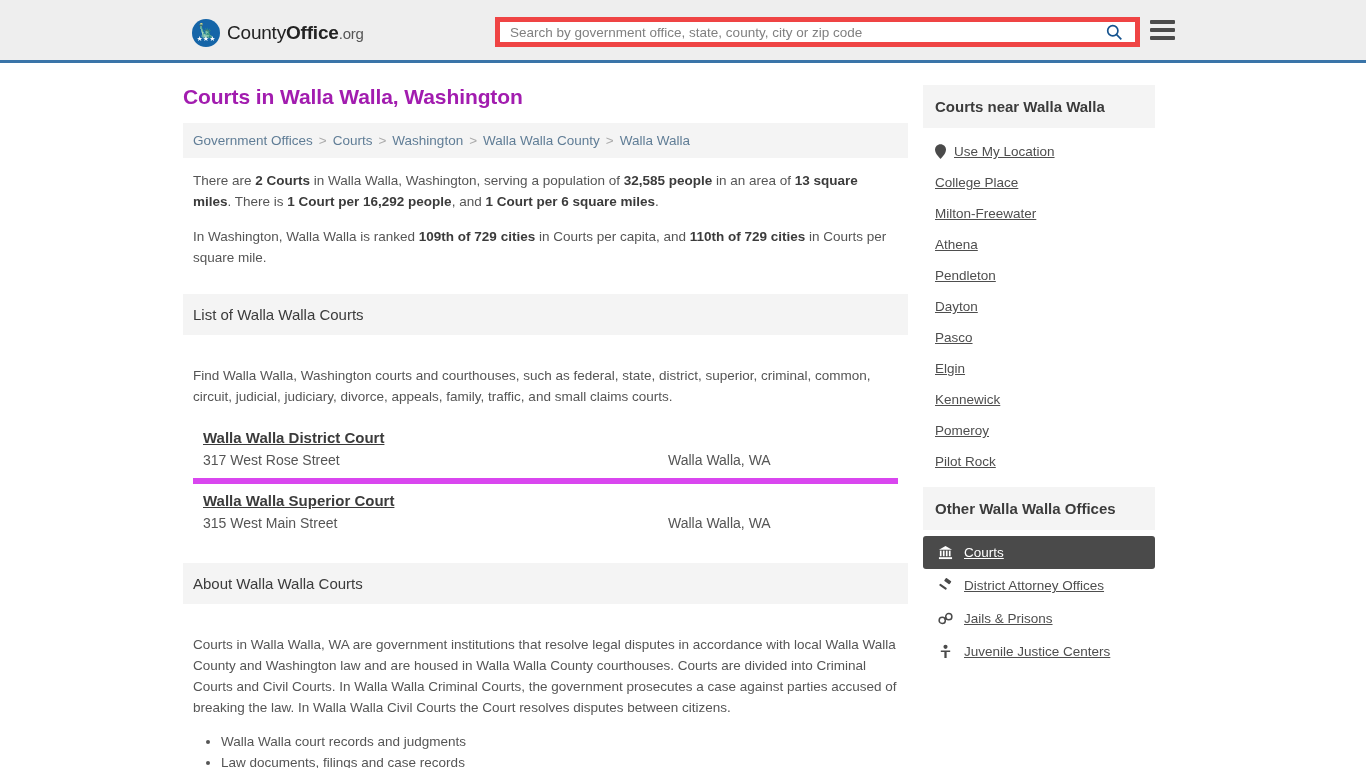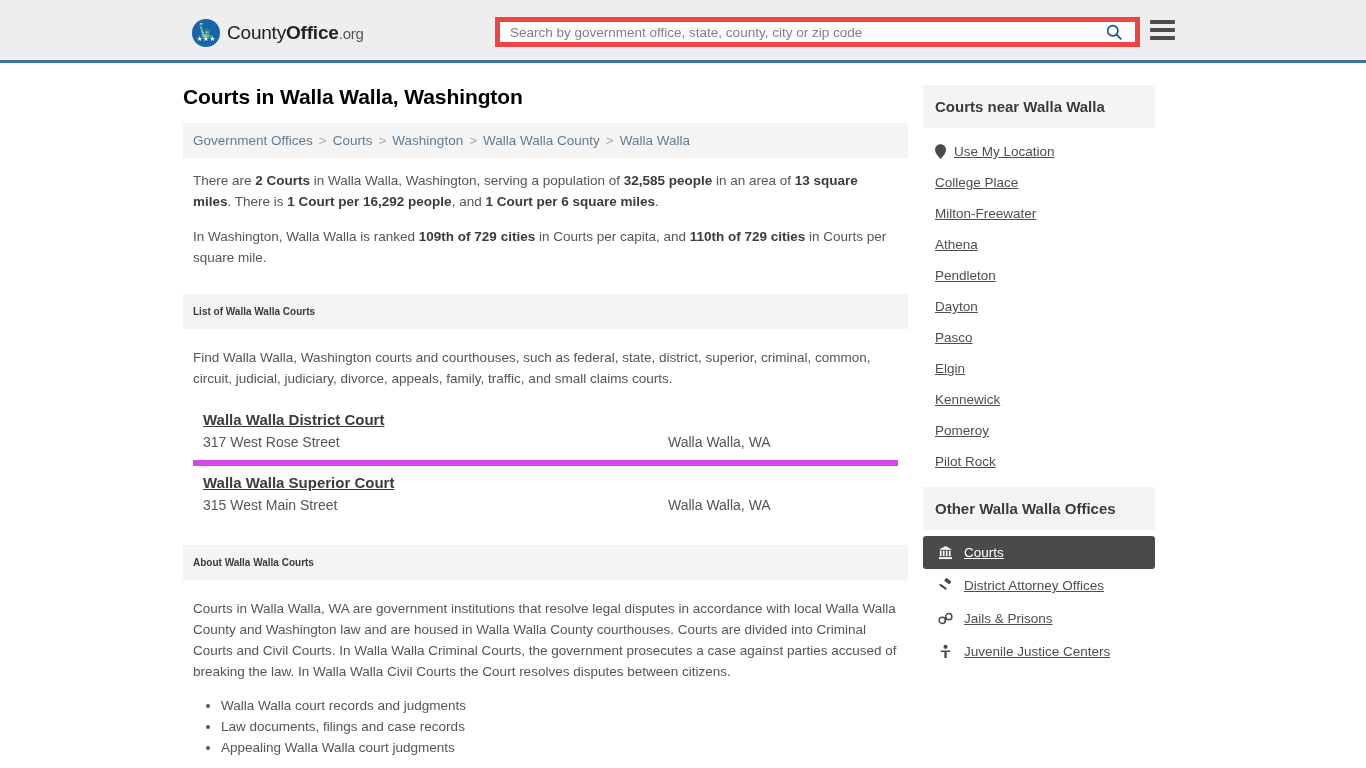--- a/index.html
+++ b/index.html
@@ -77,21 +77,21 @@
     width: 1000px;
     margin: 0 auto;
     position: relative;
     display: flex;
     padding-top: 22px;
   }
   .main-col { width: 725px; margin-right: 15px; }
   .side-col { width: 232px; }
 
   h1.page-title {
-    font-size: 21px; color: #000000; font-weight: bold;
+    font-size: 21px; color: #a21caf; font-weight: bold;
     margin: 0 0 14px 0; letter-spacing: -0.1px;
   }
 
   .breadcrumb {
     background: #f4f4f4;
     padding: 10px 10px;
     font-size: 13.5px;
     color: #6b86a3;
   }
   .breadcrumb a {
@@ -102,26 +102,26 @@
   .intro { padding: 12px 10px 4px 10px; }
   .intro p {
     font-size: 13.5px; color: #555555; line-height: 21px;
     margin: 0 0 14px 0;
   }
   .intro b { color: #3b3b3b; font-weight: bold; }
 
   .section-header {
     background: #f4f4f4;
     padding: 12px 10px;
-    font-size: 10px; font-weight: bold; color: #3b3b3b;
+    font-size: 15px; font-weight: normal; color: #3b3b3b;
     margin-top: 8px;
   }
   .section-body { padding: 14px 10px 0 10px; }
   .section-body p {
-    font-size: 13.5px; color: #555555; line-height: 21px; margin: 4px 0 14px 0;
+    font-size: 13.5px; color: #555555; line-height: 21px; margin: 16px 0 14px 0;
   }
   .contact-lead {
     font-size: 13.5px; color: #3b3b3b; font-weight: bold;
     margin: 0 0 8px 0;
   }
   ul.contact-list {
     margin: 0; padding-left: 28px;
   }
   ul.contact-list li {
     font-size: 13.5px; color: #555555; line-height: 20px; margin-bottom: 1px;

